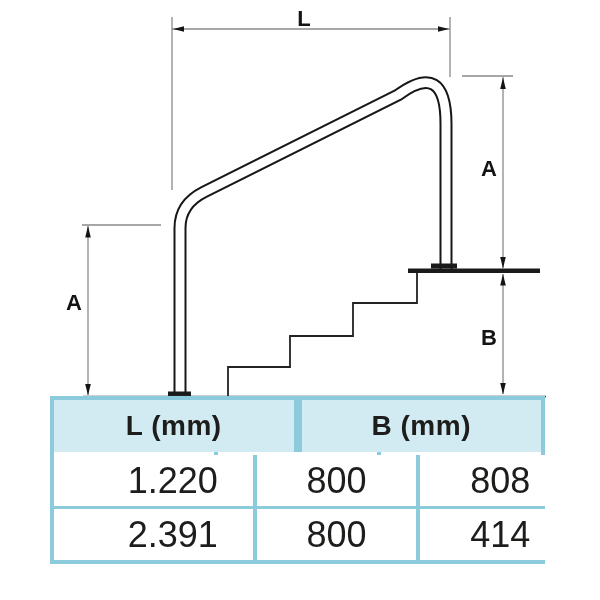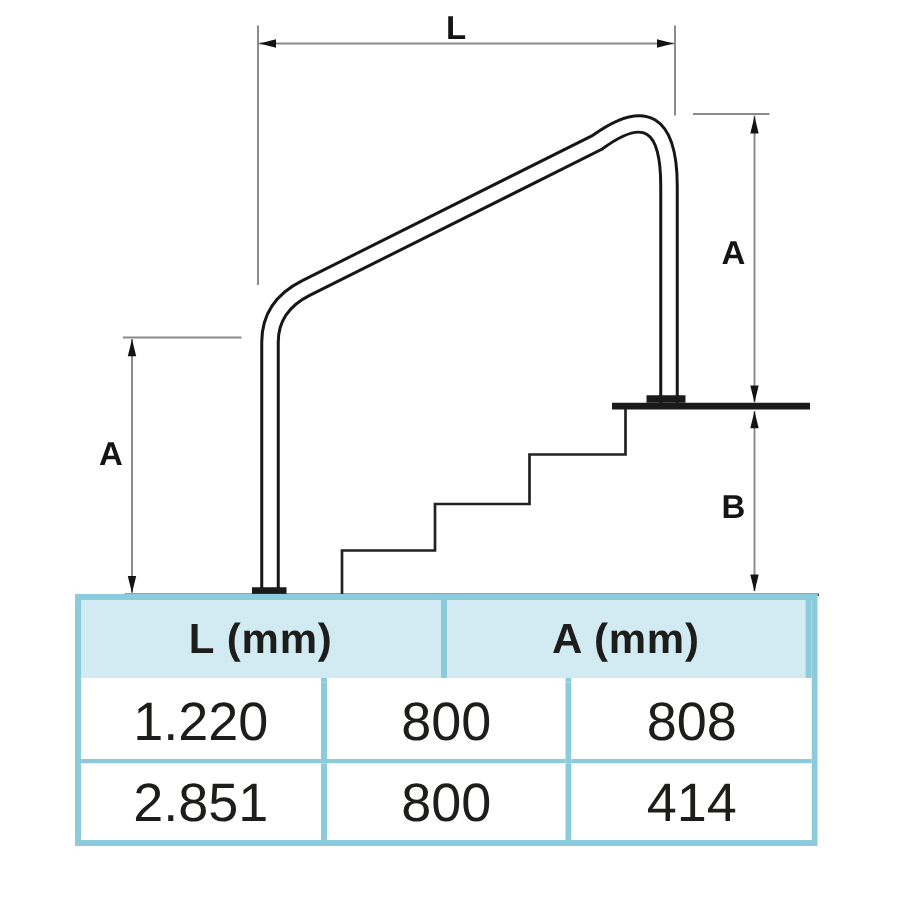--- a/index.html
+++ b/index.html
@@ -50,21 +50,21 @@
   .header-row .cell {
     background: #d2eaf2;
     font-weight: bold;
     font-size: 28px;
     letter-spacing: 0.5px;
   }
   .gap-white { height: 3px; }
   .gap-white .cell { background: #ffffff; }
   .gap-blue { height: 3px; }
   .gap-blue .cell { background: #8bcbdc; }
-  .data-row { flex: 1 1 auto; }
+  .data-row { flex: 1 1 auto; padding-left: 39px; }
   .data-row .cell {
     font-size: 36px;
     font-weight: 400;
   }
 </style>
 </head>
 <body>
 
 <div class="page">
 
@@ -112,22 +112,22 @@
     <text x="74" y="310" text-anchor="middle" class="dim-label">A</text>
     <text x="489" y="176" text-anchor="middle" class="dim-label">A</text>
     <text x="489" y="345" text-anchor="middle" class="dim-label">B</text>
   </svg>
 
   <div class="spec-table">
 
     <div class="trow header-row">
       <div class="cell">L (mm)</div>
       <div class="vsep"></div>
-      <div class="cell">A (mm)</div>
       <div class="vsep"></div>
+      <div class="cell">B (mm)</div>
     </div>
 
     <div class="trow gap-white">
       <div class="cell"></div>
       <div class="vsep"></div>
       <div class="cell"></div>
       <div class="vsep"></div>
       <div class="cell"></div>
     </div>
 
@@ -141,21 +141,21 @@
 
     <div class="trow gap-blue">
       <div class="cell"></div>
       <div class="vsep"></div>
       <div class="cell"></div>
       <div class="vsep"></div>
       <div class="cell"></div>
     </div>
 
     <div class="trow data-row">
-      <div class="cell">2.851</div>
+      <div class="cell">2.391</div>
       <div class="vsep"></div>
       <div class="cell">800</div>
       <div class="vsep"></div>
       <div class="cell">414</div>
     </div>
 
   </div>
 </div>
 
 </body></html>

